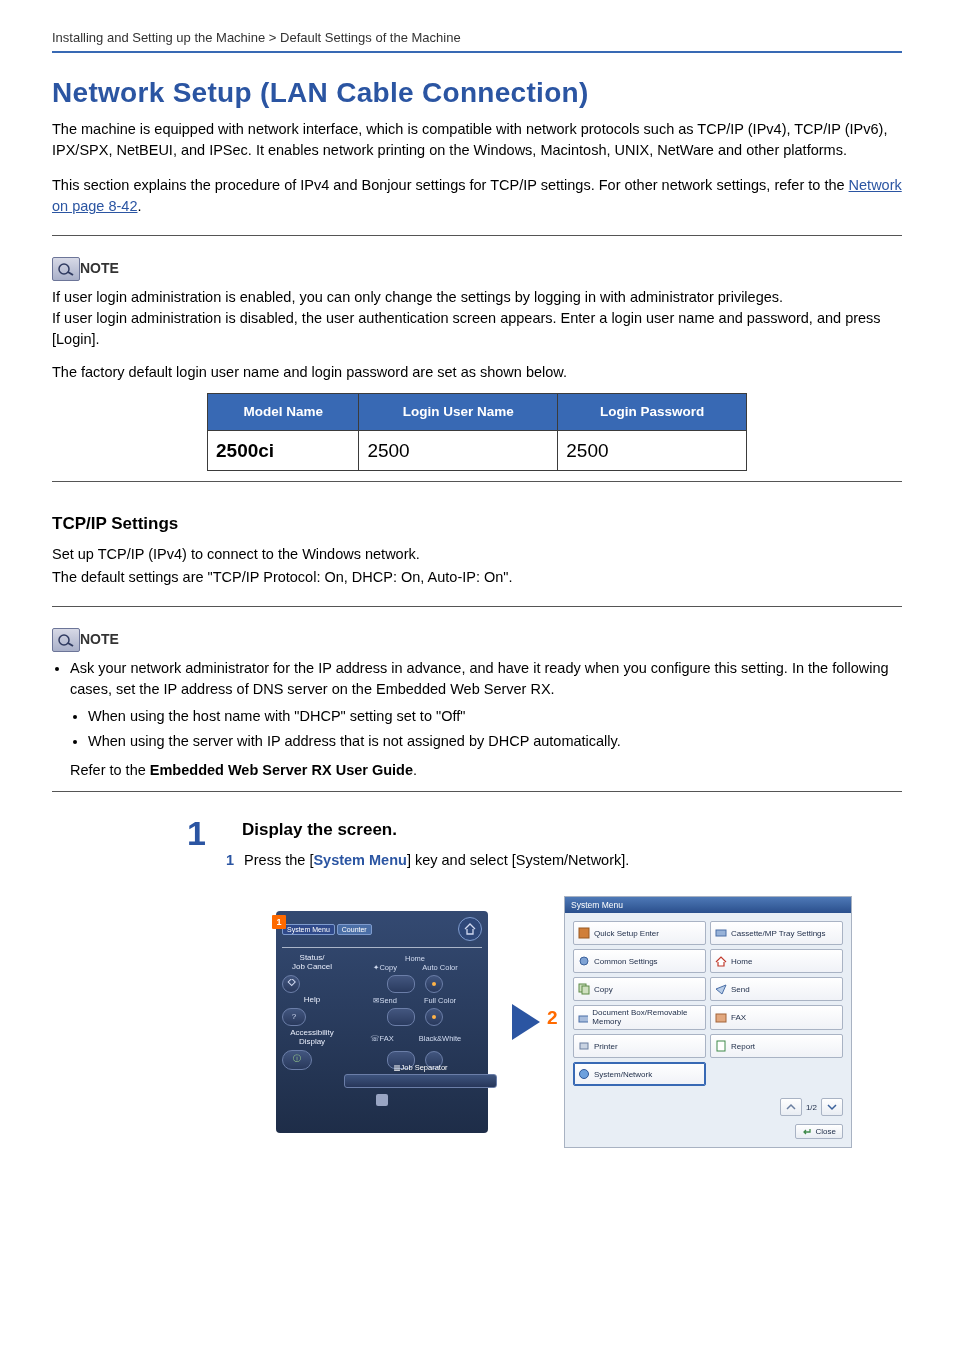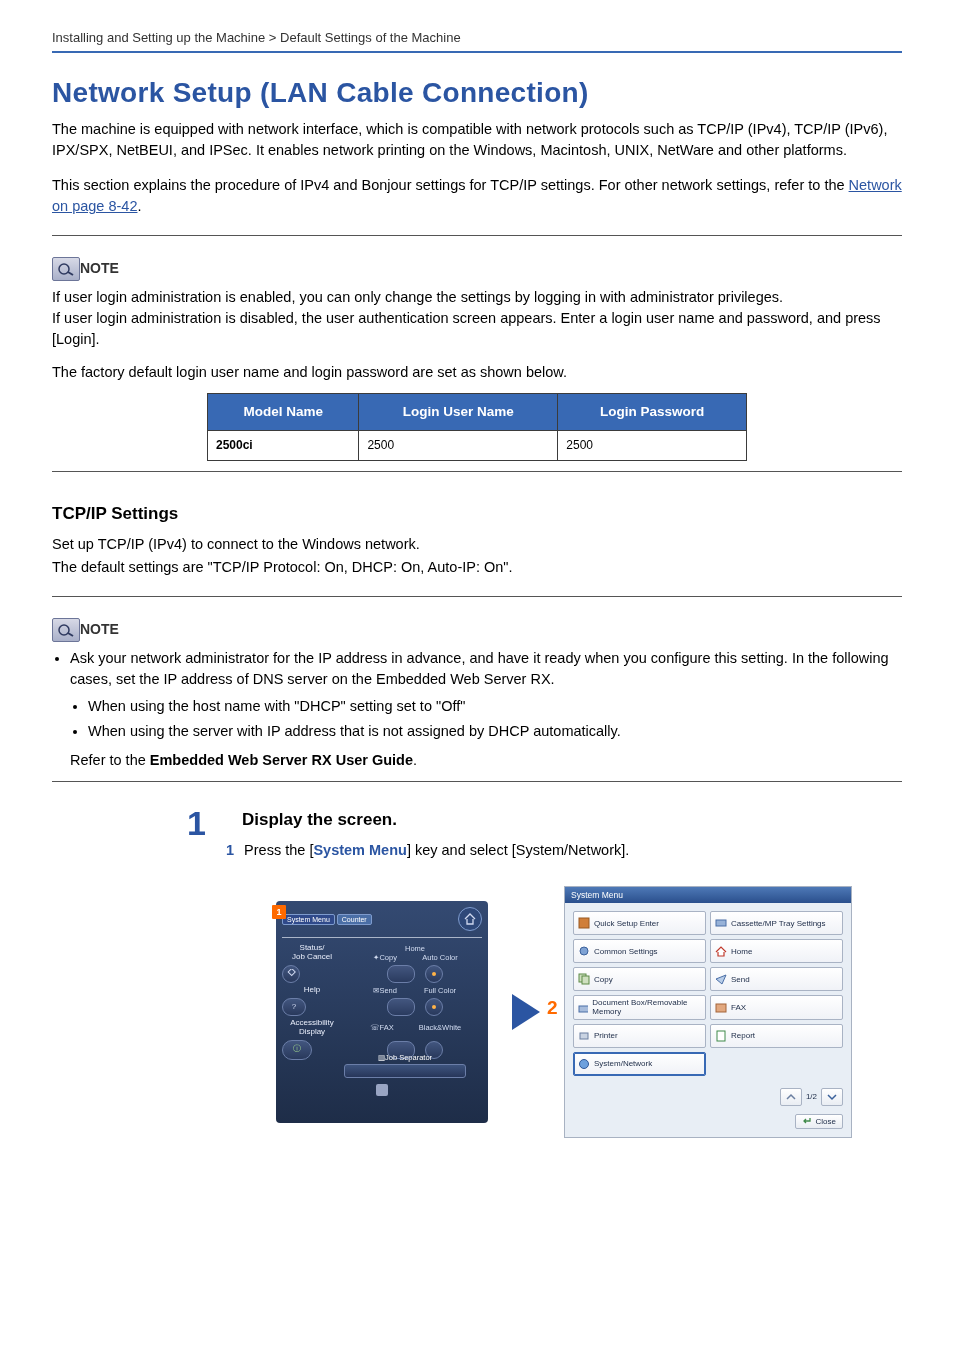--- a/index.html
+++ b/index.html
@@ -93,21 +93,21 @@
     background: #3869b4;
     color: #fff;
     font-weight: bold;
     font-size: 13.5px;
     padding: 8px 10px;
     border: 1px solid #3b3b3b;
     text-align: center;
   }
   table.login-table td {
     border: 1px solid #3b3b3b;
-    font-size: 12px;
+    font-size: 19px;
     padding: 6px 8px;
   }
   h2.section {
     font-size: 17px;
     font-weight: bold;
     margin: 32px 0 10px 0;
   }
   h3.subsection {
     font-size: 14.5px;
     font-weight: bold;
@@ -211,21 +211,21 @@
   .panel .dot {
     width:16px; height:16px; border-radius:11px; border:1px solid #6b7ea8;
     background:linear-gradient(#42567f,#29395c);
     display:flex; align-items:center; justify-content:center;
   }
   .panel .smt { font-size:7.5px; color:#d3ddf2; text-align:center; }
   .panel .sep {
     margin-left:62px;
     width:120px; height:12px; border:1px solid #6b7ea8; border-radius:3px;
     background:linear-gradient(#3e547e,#27365a);
-    margin-top:4px; position:relative;
+    margin-top:4px; position:relative;padding-left:31px;
   }
   .panel .sep-lbl {
     position:absolute; left:0; right:0; top:-12px; font-size:7.5px; text-align:center;
   }
   .panel .tray {
     margin:6px auto 0 auto; width:12px; height:12px; background:#99a5c3; border-radius:2px;
   }
   .triangle-play {
     width: 0; height: 0;
     border-top: 18px solid transparent;

